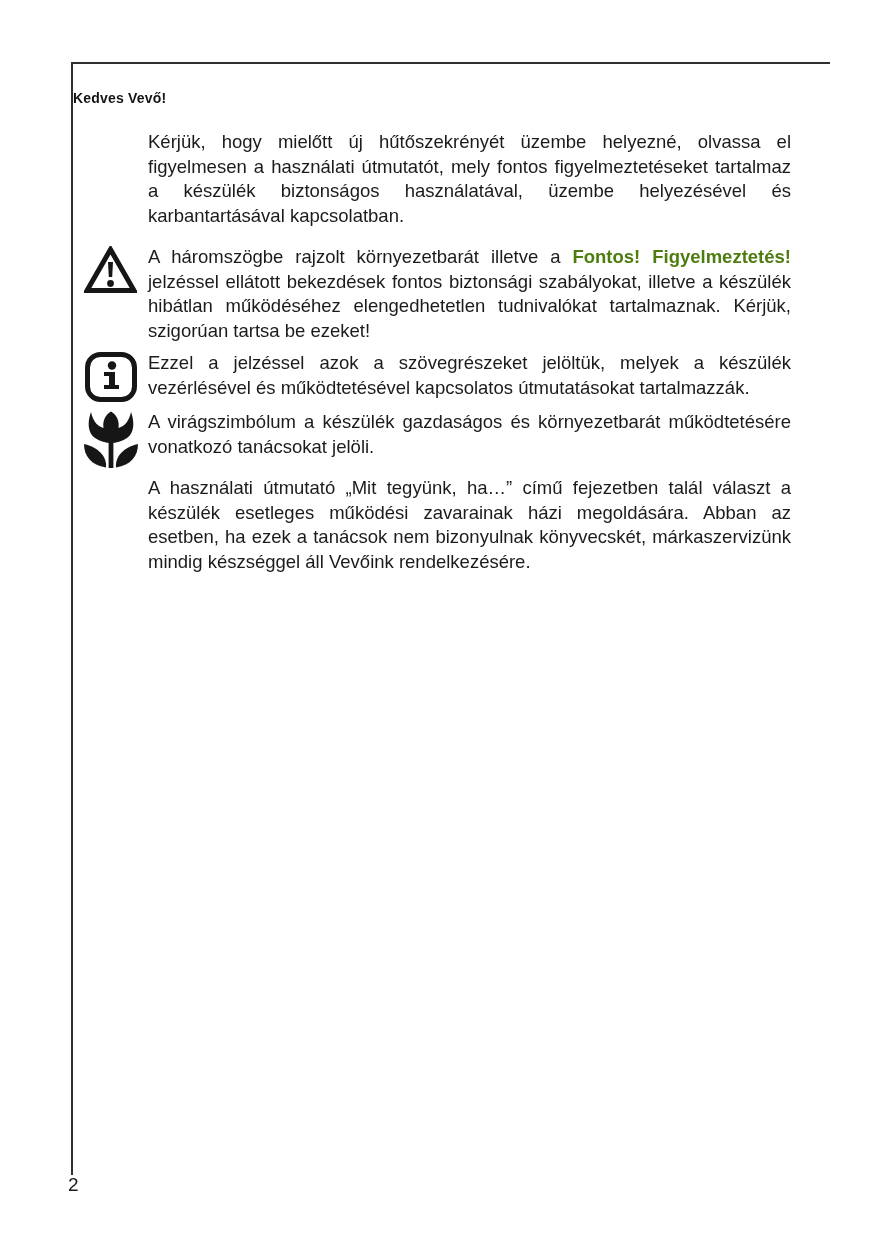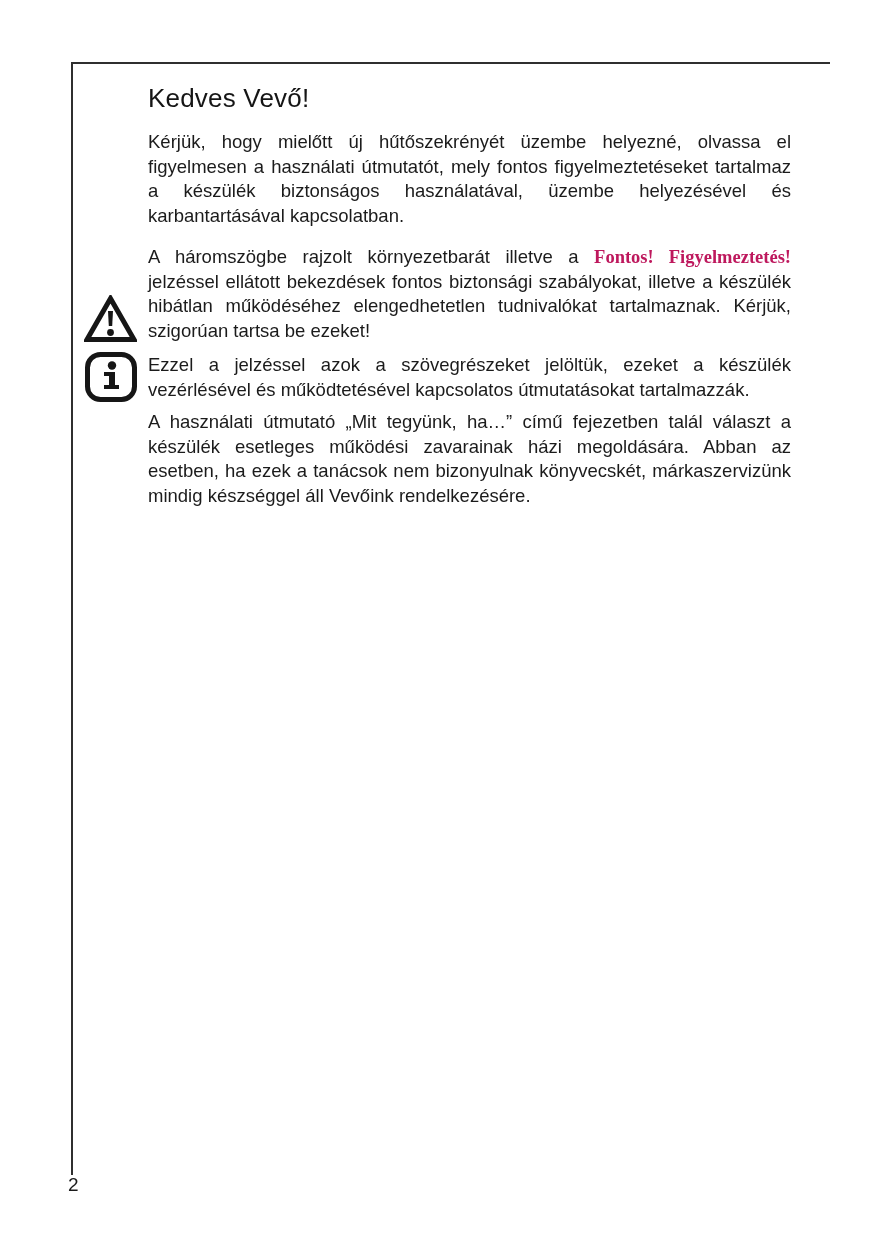--- a/index.html
+++ b/index.html
@@ -14,45 +14,44 @@
   .page { position: absolute; inset: 0; background: #ffffff; }
   .frame {
     position: absolute;
     left: 71px; top: 62px;
     width: 759px; height: 1113px;
     border-top: 2px solid #2f2f2f;
     border-left: 2px solid #2f2f2f;
   }
   .content { padding-top: 21px; }
   .heading {
-    margin-left: 75px;
     margin-bottom: 19px;
-    font-size: 26px;
+    font-size: 14px;
     line-height: 26px;
-    font-weight: normal;
+    font-weight: bold;
     letter-spacing: 0.2px;
     color: #151515;
   }
-  .row { display: flex; align-items: flex-end; margin-bottom: 8px; }
+  .row { display: flex; align-items: flex-start; margin-bottom: 8px; }
   .gutter {
     flex: 0 0 75px;
     width: 75px;
     display: flex;
     justify-content: center;
     padding-top: 1px;
   }
   .gutter svg { display: block; }
   .para {
     width: 643px;
     font-size: 18.5px;
     line-height: 24.5px;
     text-align: justify;
     color: #1b1b1b;
   }
-  .para b, .para strong { font-weight: bold; color: #be185d; font-family: Liberation Serif, serif; }
+  .para b, .para strong { font-weight: bold; color: #4d7c0f; }
   .page-number {
     position: absolute;
     left: 68px; top: 1174px;
     font-size: 19px;
     line-height: 22px;
     color: #1b1b1b;
   }
 </style>
 </head>
 <body>
@@ -84,23 +83,34 @@
       </div>
 
       <div class="row">
         <div class="gutter">
           <svg width="52" height="50" viewBox="0 0 52 50">
             <rect x="2.5" y="2.5" width="47" height="45" rx="13" ry="13" fill="none" stroke="#161616" stroke-width="5"></rect>
             <circle cx="27" cy="13.5" r="4.2" fill="#161616"></circle>
             <path d="M19 20 L30 20 L30 33 L34 33 L34 37 L19 37 L19 33 L24 33 L24 24 L19 24 Z" fill="#161616"></path>
           </svg>
         </div>
-        <p class="para">Ezzel a jelzéssel azok a szövegrészeket jelöltük, ezeket a készülék vezérlésével és működtetésével kapcsolatos útmutatásokat tartalmazzák.</p>
+        <p class="para">Ezzel a jelzéssel azok a szövegrészeket jelöltük, melyek a készülék vezérlésével és működtetésével kapcsolatos útmutatásokat tartalmazzák.</p>
       </div>
 
+      <div class="row">
+        <div class="gutter">
+          <svg width="56" height="57" viewBox="0 0 56 57">
+            <path d="M8 1 C10 10 14 15 20.5 17 C19.5 10 22 4 28 0.5 C34 4 36.5 10 35.5 17 C42 15 46 10 48 1 C52 12 51 22 44 27 C39 30.5 33 32 28 32 C23 32 17 30.5 12 27 C5 22 4 12 8 1 Z" fill="#161616"></path>
+            <rect x="25.6" y="30" width="4.8" height="27" fill="#161616"></rect>
+            <path d="M1 33 C1 45 8 54 23 56.5 C24 47 17.5 37 1 33 Z" fill="#161616"></path>
+            <path d="M55 33 C55 45 48 54 33 56.5 C32 47 38.5 37 55 33 Z" fill="#161616"></path>
+          </svg>
+        </div>
+        <p class="para">A virágszimbólum a készülék gazdaságos és környezetbarát működtetésére vonatkozó tanácsokat jelöli.</p>
+      </div>
 
       <div class="row">
         <div class="gutter"></div>
         <p class="para">A használati útmutató „Mit tegyünk, ha…” című fejezetben talál választ a készülék esetleges működési zavarainak házi megoldására. Abban az esetben, ha ezek a tanácsok nem bizonyulnak könyvecskét, márkaszervizünk mindig készséggel áll Vevőink rendelkezésére.</p>
       </div>
 
     </div>
   </div>
 
   <div class="page-number">2</div>

